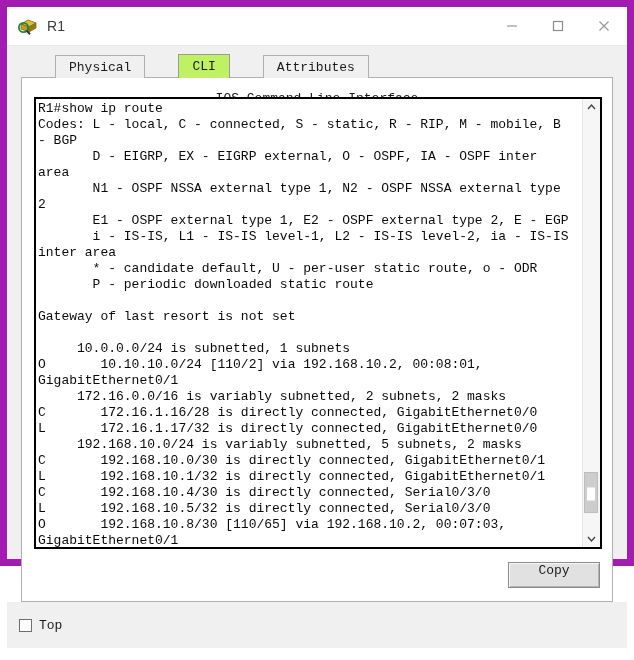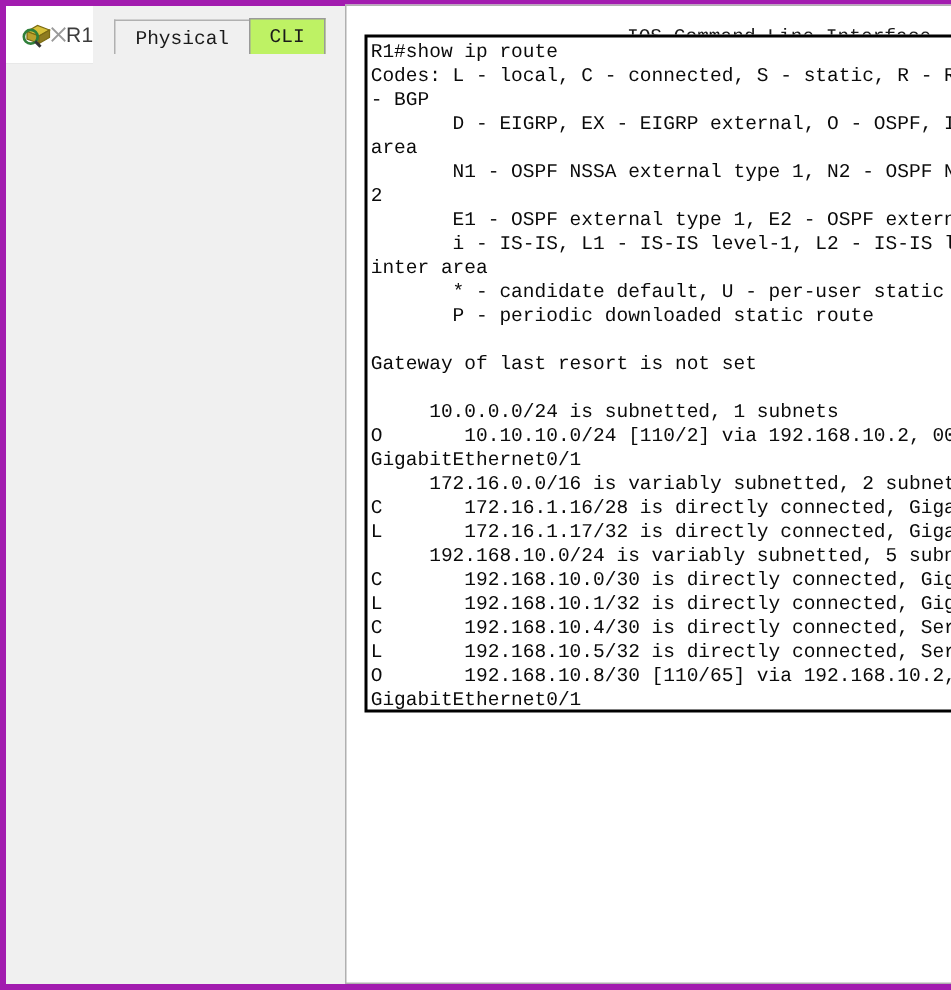--- a/index.html
+++ b/index.html
@@ -13,26 +13,26 @@
     font-family: "Liberation Sans", sans-serif;
     overflow: hidden;
     position: relative;
   }
 
   
   .window {
     position: absolute;
     left: 0; top: 0;
     width: 634px;
-    height: 660px;
+    height: 566px;
     background: #f0f0f0;
-    border: 4px solid #a21caf;
-    box-sizing: border-box;
-    display: flex;
-    flex-direction: row;
+    border: 7px solid #a21caf;
+    box-sizing: border-box;
+    display: flex;
+    flex-direction: column;
   }
 
   
   .titlebar {
     height: 38px;
     min-height: 38px;
     background: #ffffff;
     display: flex;
     align-items: center;
     position: relative;
@@ -84,20 +84,21 @@
     border-bottom: none;
     margin-right: -1px;
     padding: 0 13px;
     display: flex;
     align-items: center;
     font-family: "Liberation Mono", monospace;
     font-size: 13px;
     color: #1a1a1a;
     box-sizing: border-box;
     cursor: default;
+    margin-left: 34px;
   }
   .tab.active {
     background: #bef264;
     height: 24px;
     border-color: #9a9a9a;
     position: relative;
     z-index: 4;
   }
 
   
@@ -282,20 +283,23 @@
       </div>
     </div>
   </div>
 
   <div class="tabstrip">
     <div class="tab">
       <span>Physical</span>
     </div>
     <div class="tab active">
       <span>CLI</span>
+    </div>
+    <div class="tab">
+      <span>Attributes</span>
     </div>
   </div>
 
   <div class="panel">
 
     <div class="panel-heading">IOS Command Line Interface</div>
 
     <div class="term-wrap">
       <div class="term">
         <pre>R1#show ip route

